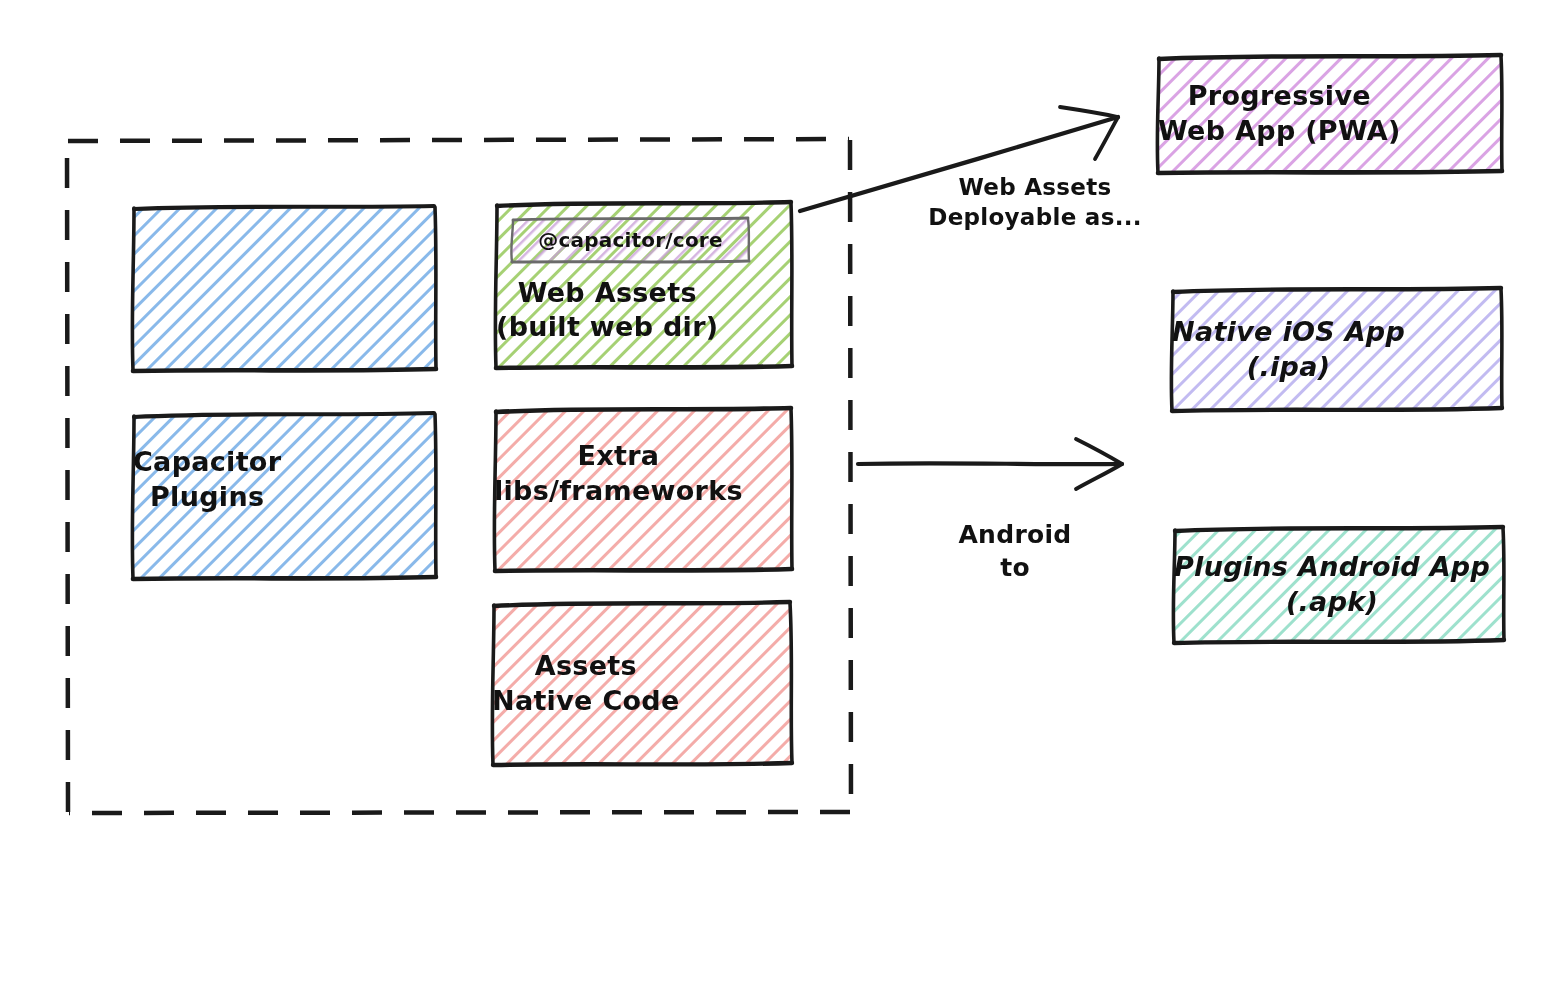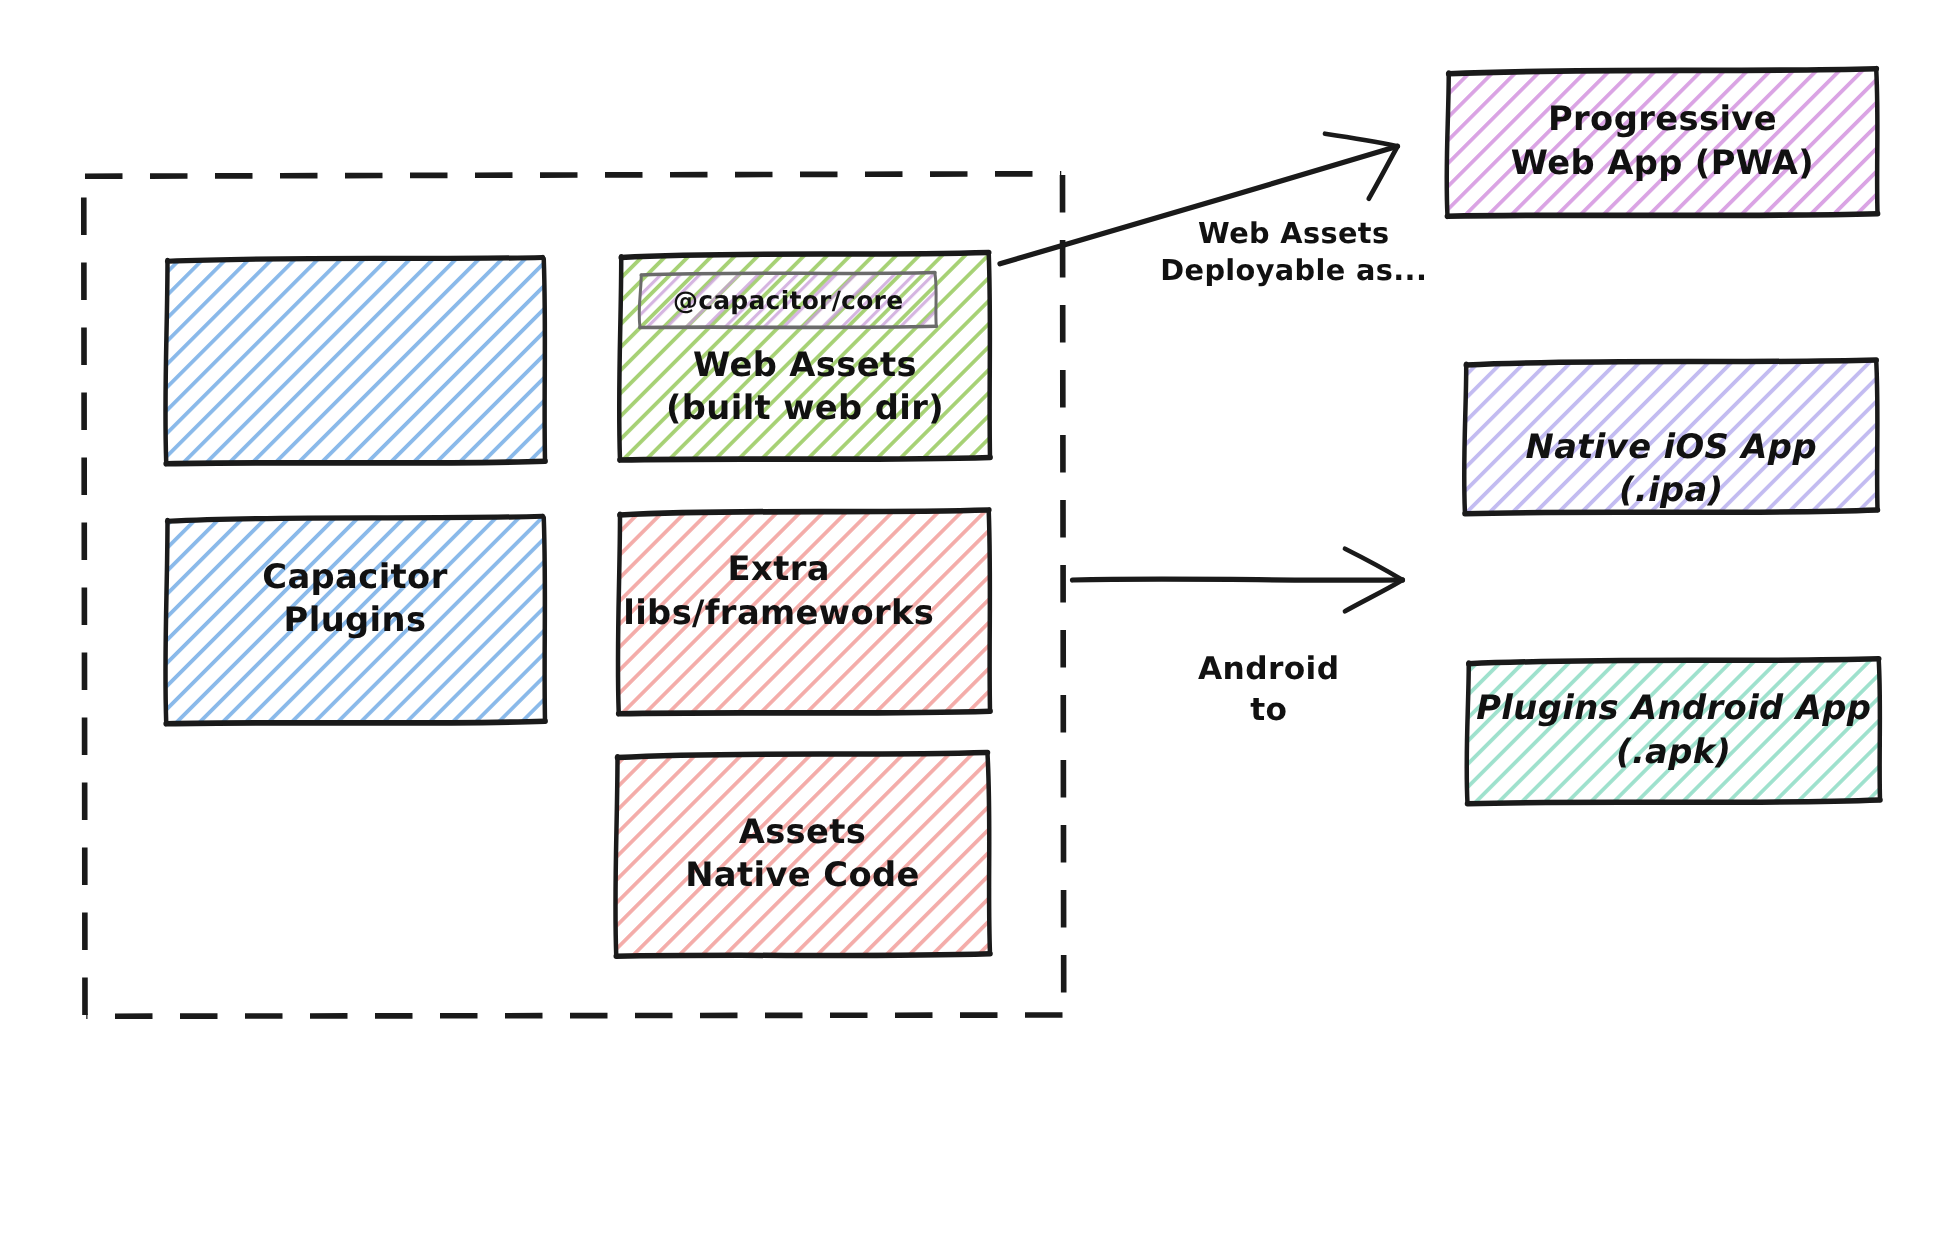--- a/index.html
+++ b/index.html
@@ -22,21 +22,21 @@
     left: 0;
     top: 0;
     width: 1562px;
     height: 1000px;
   }
   .box {
     position: absolute;
     box-sizing: border-box;
     display: flex;
     flex-direction: column;
-    align-items: center;
+    align-items: flex-start;
     justify-content: center;
     text-align: center;
   }
   .box-label {
     position: relative;
     z-index: 5;
     color: #111111;
     font-family: "DejaVu Sans", sans-serif;
     line-height: 1.28;
     white-space: pre-line;
@@ -206,36 +206,36 @@
 
   <div class="box" style="left:496px; top:202px; width:296px; height:165px; justify-content:flex-end; padding-bottom:22px;">
     <span class="box-label" style="font-size:27px;">Web Assets
 (built web dir)</span>
   </div>
 
   <div class="inner-chip" style="left:512px; top:218px; width:237px; height:44px;border-radius:18px;">
     <span class="chip-label" style="font-size:20px;">@capacitor/core</span>
   </div>
 
-  <div class="box" style="left:474px; top:408px; width:298px; height:132px;">
+  <div class="box" style="left:494px; top:408px; width:298px; height:132px;">
     <span class="box-label" style="font-size:27px;">Extra
 libs/frameworks</span>
   </div>
 
   <div class="box" style="left:492px; top:602px; width:300px; height:163px;">
     <span class="box-label" style="font-size:27px;">Assets
 Native Code</span>
   </div>
 
   <div class="box" style="left:1158px; top:55px; width:344px; height:118px;">
     <span class="box-label" style="font-size:27px;">Progressive
 Web App (PWA)</span>
   </div>
 
-  <div class="box" style="left:1172px; top:288px; width:330px; height:123px;margin-top:26px;">
+  <div class="box" style="left:1172px; top:288px; width:330px; height:123px;">
     <span class="box-label" style="font-size:27px; font-style:italic;">Native iOS App
 (.ipa)</span>
   </div>
 
   <div class="box" style="left:1174px; top:527px; width:330px; height:116px;">
     <span class="box-label" style="font-size:27px; font-style:italic;">Plugins Android App
 (.apk)</span>
   </div>
 
   <div class="label-free" style="left:905px; top:172px; width:260px; text-align:center; font-size:23px;">Web Assets

